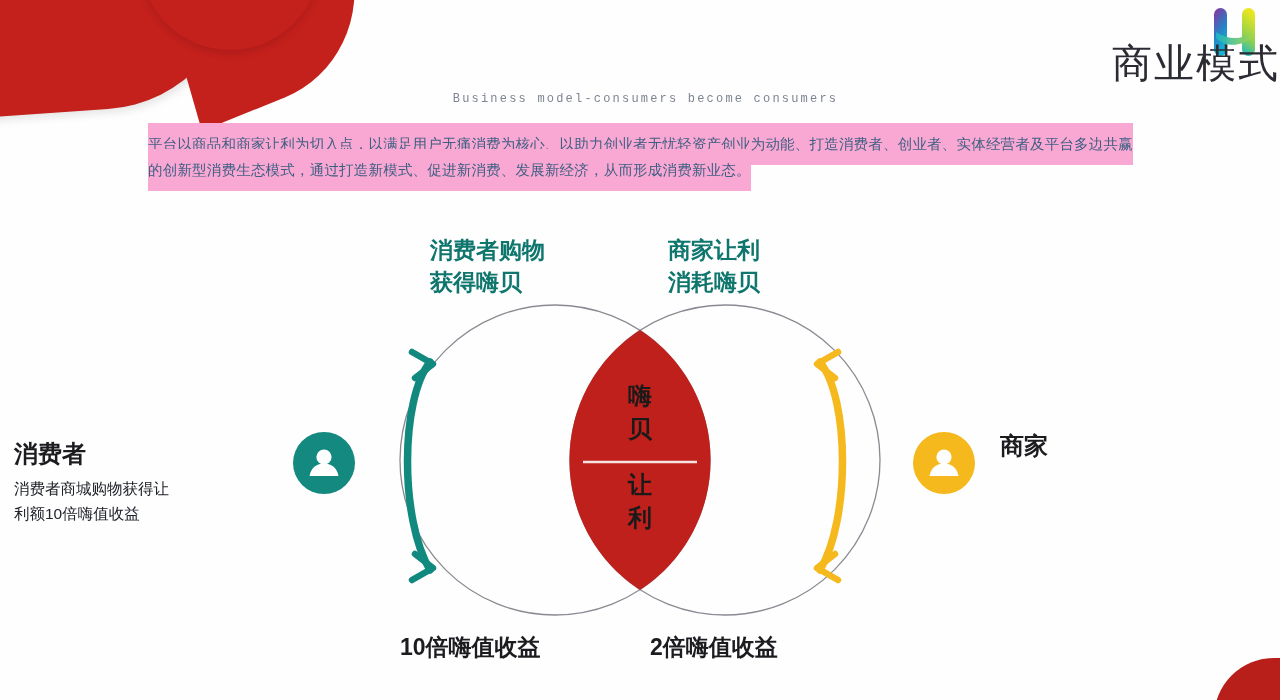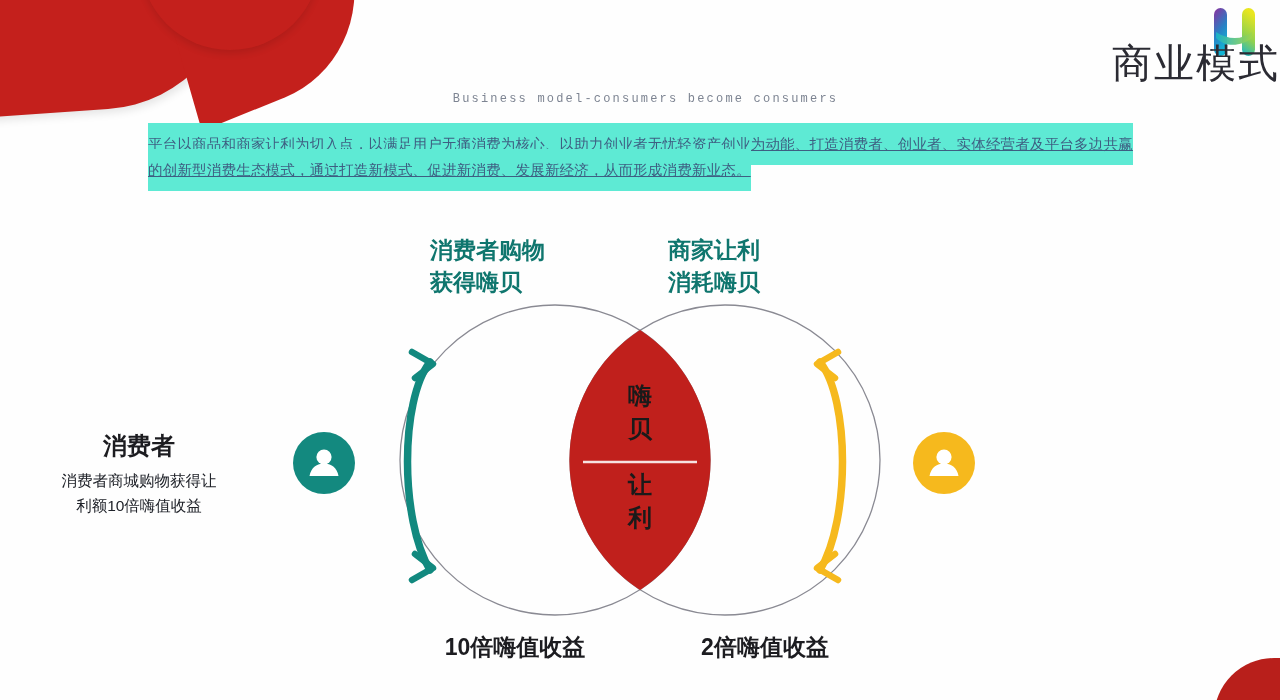--- a/index.html
+++ b/index.html
@@ -102,25 +102,24 @@
     position: absolute;
     left: 148px;
     top: 131px;
     width: 994px;
     font-size: 14.5px;
     line-height: 26px;
     color: #3e5f82;
     letter-spacing: 0.2px;
   }
   .intro span.hl {
-    background: #5eead4;
+    background: #f9a8d4;
     box-decoration-break: clone;
     -webkit-box-decoration-break: clone;
     padding: 13px 0;
-    text-decoration: underline;
   }
 
   
   .stage {
     position: absolute;
     left: 0;
     top: 0;
     width: 1280px;
     height: 700px;
     pointer-events: none;
@@ -139,31 +138,30 @@
   .cap-left  { left: 430px; top: 234px; width: 200px; }
   .cap-right { left: 668px; top: 234px; width: 180px; }
 
   
   .bcap {
     position: absolute;
     top: 632px;
     font-size: 23px;
     font-weight: bold;
     color: #1c1c20;
-    text-align: center;
   }
   .bcap-left  { left: 400px; width: 230px; }
   .bcap-right { left: 650px; width: 230px; }
 
   
   .side {
     position: absolute;
     top: 430px;
   }
-  .side-left  { left: 4px;  width: 270px; text-align: center; }
+  .side-left  { left: 14px;  width: 270px; text-align: left; margin-top: 8px; }
   .side-right { left: 1000px; width: 275px; text-align: left; }
 
   .side h3 {
     margin: 0 0 6px 0;
     font-size: 24px;
     font-weight: bold;
     color: #1c1c20;
   }
   .side p {
     margin: 0;
@@ -263,20 +261,21 @@
 利额10倍嗨值收益</p>
   </div>
   <div class="avatar avatar-consumer">
     <svg viewBox="0 0 40 40">
       <circle cx="20" cy="14" r="7.6" fill="#ffffff"></circle>
       <path d="M5.5 33 C7 24.5 13 20.5 20 20.5 C27 20.5 33 24.5 34.5 33 Z" fill="#ffffff"></path>
     </svg>
   </div>
 
   <div class="side side-right">
+    <h3>商家</h3>
   </div>
   <div class="avatar avatar-merchant">
     <svg viewBox="0 0 40 40">
       <circle cx="20" cy="14" r="7.6" fill="#ffffff"></circle>
       <path d="M5.5 33 C7 24.5 13 20.5 20 20.5 C27 20.5 33 24.5 34.5 33 Z" fill="#ffffff"></path>
     </svg>
   </div>
 
 </div>
 

